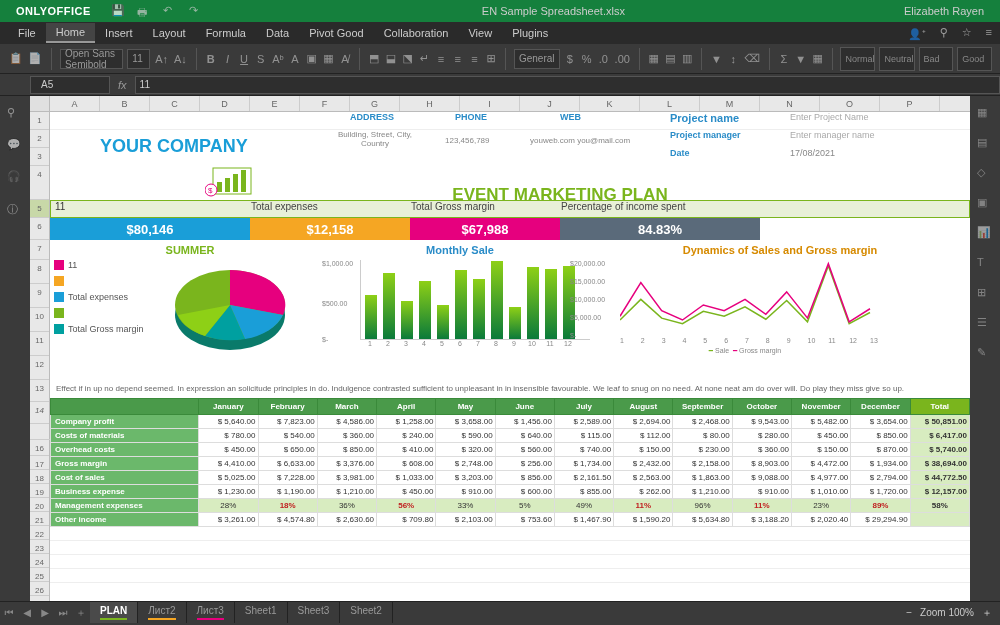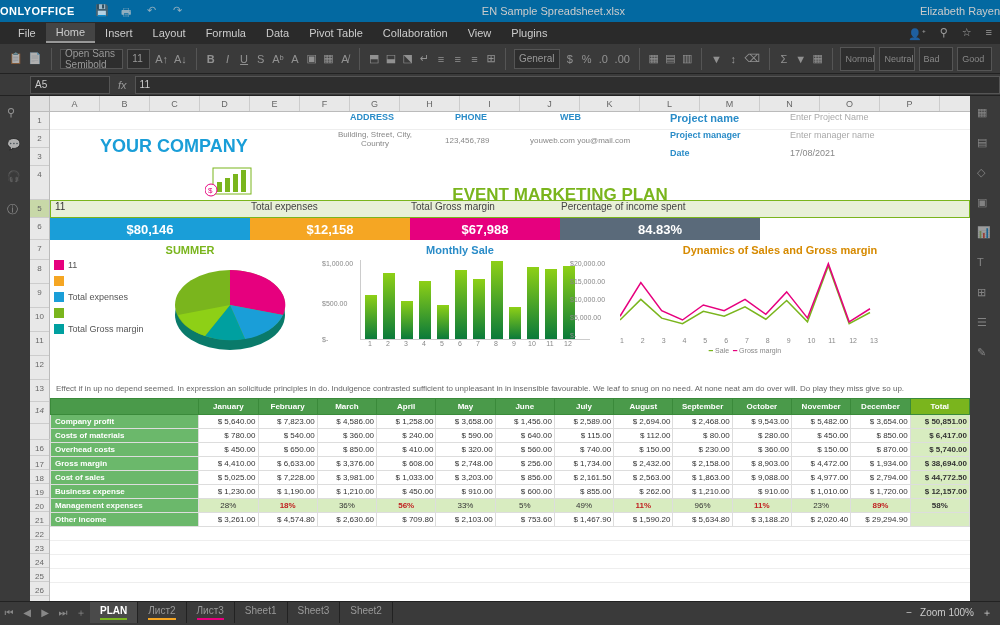--- a/index.html
+++ b/index.html
@@ -1,18 +1,18 @@
 <!DOCTYPE html>
 <html><head>
 <meta charset="utf-8">
 <style>
 * { margin: 0; padding: 0; box-sizing: border-box; font-family: Arial, sans-serif; }
 body { background: #3a3a3a; width: 1000px; height: 625px; overflow: hidden; font-size: 11px; color: #ccc; }
 
-.titlebar { height: 22px; background: #0369a1; display: flex; align-items: center; padding: 0 0; justify-content: center; }
+.titlebar { height: 22px; background: #15803d; display: flex; align-items: center; padding: 0 16px; justify-content: center; }
 .titlebar .logo { color: #fff; font-size: 11px; font-weight: bold; letter-spacing: 0.5px; }
 .titlebar .logo .only { color: #fff; }
 .titlebar .tb-icons { display: flex; gap: 12px; margin-left: 20px; }
 .titlebar .tb-icon { width: 14px; height: 14px; opacity: 0.7; cursor: pointer; }
 .titlebar .filename { flex: 1; text-align: center; color: #ccc; font-size: 11px; }
 .titlebar .user { color: #ccc; font-size: 11px; }
 
 .menubar { height: 22px; background: #2a2a2a; display: flex; align-items: center; padding: 0 8px; }
 .menubar .menu-item { padding: 3px 10px; color: #ccc; font-size: 11px; cursor: pointer; }
 .menubar .menu-item.active { background: #444; border-bottom: 2px solid #999; }
@@ -22,21 +22,21 @@
 
 .ribbon { height: 30px; background: #3a3a3a; border-bottom: 1px solid #222; display: flex; align-items: center; padding: 0 8px; gap: 4px; }
 .ribbon .r-btn { width: 22px; height: 22px; display: flex; align-items: center; justify-content: center; opacity: 0.6; cursor: pointer; border: 1px solid transparent; }
 .ribbon .font-name { width: 110px; height: 20px; background: #2e2e2e; border: 1px solid #555; font-size: 10px; color: #999; padding: 0 4px; display:flex; align-items:center; }
 .ribbon .font-size { width: 34px; height: 20px; background: #2e2e2e; border: 1px solid #555; font-size: 10px; color: #999; padding: 0 4px; display:flex; align-items:center;}
 .ribbon .combo { width: 70px; height: 20px; background: #2e2e2e; border: 1px solid #555; font-size: 10px; color: #999; padding: 0 4px; display:flex; align-items:center;}
 .ribbon .style-cell { width: 60px; height: 24px; border: 1px solid #555; font-size: 9px; display: flex; align-items: center; justify-content: flex-start; padding-left: 4px; color: #888; background:#2e2e2e;}
 .ribbon .sep { width: 1px; height: 22px; background: #555; margin: 0 4px; }
 
 .formula-bar { height: 22px; background: #3a3a3a; border-bottom: 1px solid #222; display: flex; align-items: center; }
-.formula-bar .cell-ref { width: 80px; height: 18px; background: #2e2e2e; border: 1px solid #555; margin-left: 30px; font-size: 10px; padding: 0 4px; color:#ccc; display:flex; align-items:center;}
+.formula-bar .cell-ref { width: 80px; height: 18px; background: #2e2e2e; border: 1px solid #555; margin-left: 30px; font-size: 10px; padding: 0 10px; color:#ccc; display:flex; align-items:center;}
 .formula-bar .fx { margin: 0 8px; font-style: italic; font-size: 11px; color: #999; }
 .formula-bar .formula-input { flex: 1; height: 18px; background: #2e2e2e; border: 1px solid #555; font-size: 10px; padding: 0 4px; color:#ccc; display:flex; align-items:center;}
 
 .main { display: flex; height: 505px; }
 .left-sb { width: 30px; background: #3a3a3a; display: flex; flex-direction: column; align-items: center; gap: 16px; padding-top: 10px; }
 .left-sb .sb-icon { width: 16px; height: 16px; opacity: 0.6; cursor: pointer; }
 .right-sb { width: 30px; background: #3a3a3a; display: flex; flex-direction: column; align-items: center; gap: 14px; padding-top: 10px; }
 .right-sb .sb-icon { width: 16px; height: 16px; opacity: 0.5; cursor: pointer; }
 
 .sheet-area { flex: 1; background: #fff; position: relative; overflow: hidden; }
@@ -111,21 +111,21 @@
   <span class="user">Elizabeth Rayen</span>
 </div>
 
 <div class="menubar">
   <span class="menu-item">File</span>
   <span class="menu-item active">Home</span>
   <span class="menu-item">Insert</span>
   <span class="menu-item">Layout</span>
   <span class="menu-item">Formula</span>
   <span class="menu-item">Data</span>
-  <span class="menu-item">Pivot Table</span>
+  <span class="menu-item">Pivot Good</span>
   <span class="menu-item">Collaboration</span>
   <span class="menu-item">View</span>
   <span class="menu-item">Plugins</span>
   <span class="spacer"></span>
   <div class="right-icons">
     <span class="r-icon">👤⁺</span>
     <span class="r-icon">⚲</span>
     <span class="r-icon">☆</span>
     <span class="r-icon">≡</span>
   </div>

